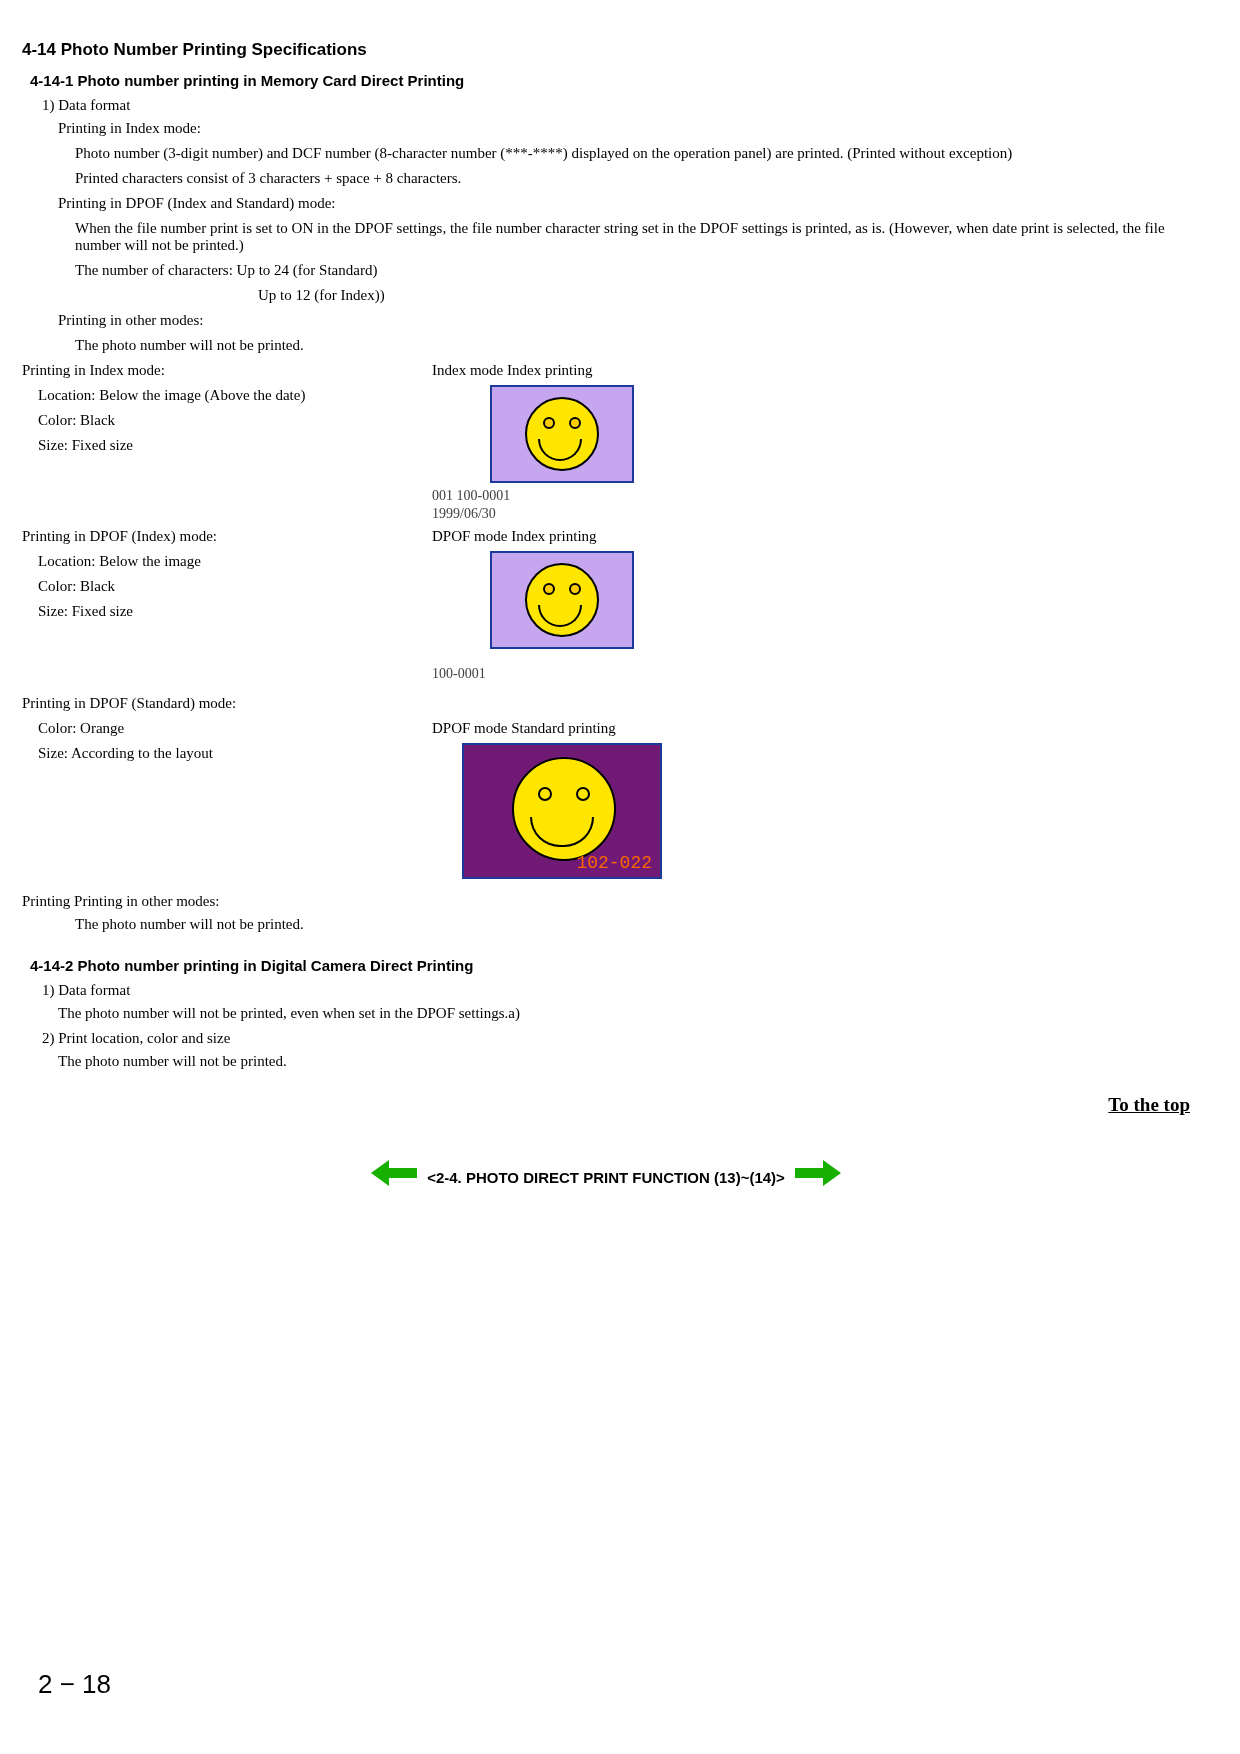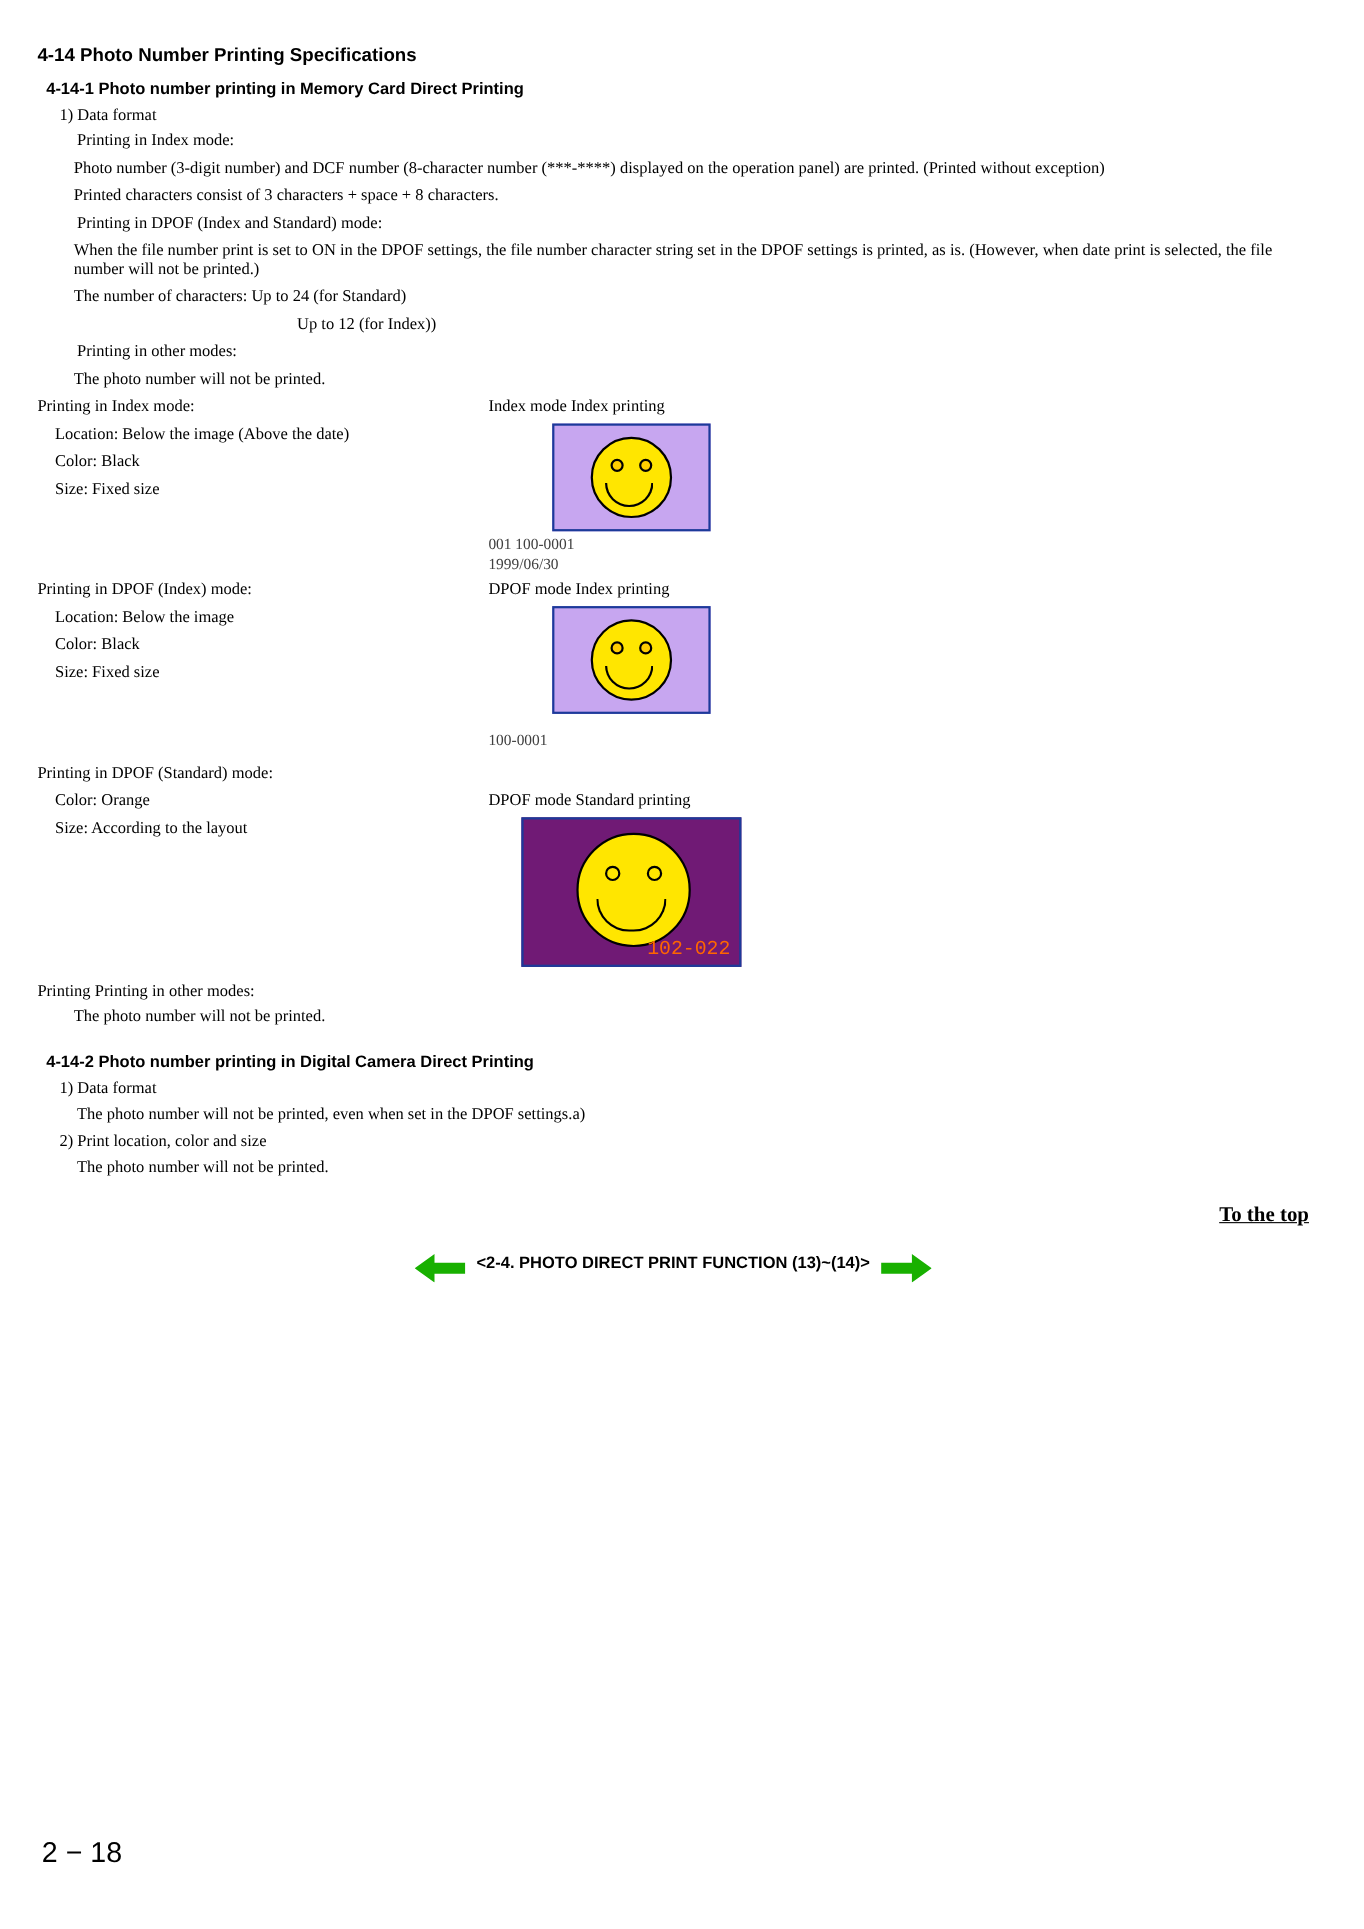--- a/index.html
+++ b/index.html
@@ -1,42 +1,42 @@
 <!DOCTYPE html>
 <html><head>
 <meta charset="utf-8">
 <style>
 html,body{margin:0;padding:0;background:#fff;font-family:"Times New Roman",Times,serif;color:#000}
-.page{width:1240px;height:1754px;box-sizing:border-box;padding:40px 50px 30px 34px;position:relative}
+.page{width:1240px;height:1754px;box-sizing:border-box;padding:40px 50px 30px 22px;position:relative}
 .h1{font-weight:bold;font-size:17px;margin-bottom:12px;font-family:Arial,Helvetica,sans-serif}
 .h2{font-weight:bold;font-size:15px;margin:4px 0 8px 8px;font-family:Arial,Helvetica,sans-serif}
 .lvl1{margin-left:20px;font-size:15px;margin-bottom:6px}
 .lvl2{margin-left:36px;font-size:15px;margin-bottom:8px}
-.lvl3{margin-left:33px;font-size:15px;margin-bottom:8px}
+.lvl3{margin-left:53px;font-size:15px;margin-bottom:8px}
 .lvl3c{margin-left:236px;font-size:15px;margin-bottom:8px}
 p{margin:0}
 .figlabel{font-size:15px;text-align:left}
 .thumb-box{width:140px;height:94px;background:#c7a6f0;border:2px solid #1c3a9a;display:flex;align-items:center;justify-content:center;margin:6px auto 4px auto}
 .thumb-box-big{width:196px;height:132px;background:#701a75;border:2px solid #1c3a9a;position:relative;margin:6px auto 4px auto}
 .smiley{width:70px;height:70px;border:2px solid #000;border-radius:50%;background:#ffe600;position:relative}
 .smiley-big{width:100px;height:100px;border:2px solid #000;border-radius:50%;background:#ffe600;position:absolute;left:48px;top:12px}
 .eye{width:8px;height:8px;border:2px solid #000;border-radius:50%;background:#ffcc00;position:absolute;top:18px}
 .eye.l{left:16px}.eye.r{right:16px}
 .eye-big{width:10px;height:10px;border:2px solid #000;border-radius:50%;background:#ffe600;position:absolute;top:28px}
 .eye-big.l{left:24px}.eye-big.r{right:24px}
 .mouth{width:44px;height:22px;border:2px solid #000;border-top:none;border-radius:0 0 40px 40px;position:absolute;bottom:8px;left:11px;box-sizing:border-box}
 .mouth-big{width:64px;height:30px;border:2px solid #000;border-top:none;border-radius:0 0 60px 60px;position:absolute;bottom:12px;left:16px;box-sizing:border-box}
 .caption-blue{color:#404040;font-size:14px;text-align:left;line-height:1.25}
 .in-img-num{position:absolute;right:8px;bottom:4px;color:#ff6600;font-family:"Courier New",monospace;font-size:18px}
 .two-col{display:flex;gap:40px;align-items:flex-start}
 .col-l{flex:0 0 370px}
 .col-r{flex:0 0 260px}
 .to-top{position:relative;text-align:right;margin-top:24px}
 .to-top a{color:#000000;font-weight:bold;font-size:19px;text-decoration:underline;font-family:Liberation Serif, serif}
-.nav-row{display:flex;align-items:flex-start;justify-content:center;gap:10px;margin-top:24px}
+.nav-row{display:flex;align-items:flex-end;justify-content:center;gap:10px;margin-top:44px}
 .nav-label{font-weight:bold;font-size:15px;font-family:Arial,Helvetica,sans-serif}
 .arrow{width:46px;height:26px;position:relative;display:inline-block}
 .arrow svg{width:100%;height:100%}
 .page-num{position:absolute;left:38px;bottom:54px;font-size:26px;font-family:Arial,Helvetica,sans-serif}
 .sp{height:12px}
 </style>
 </head>
 <body>
 
 <div class="page">

